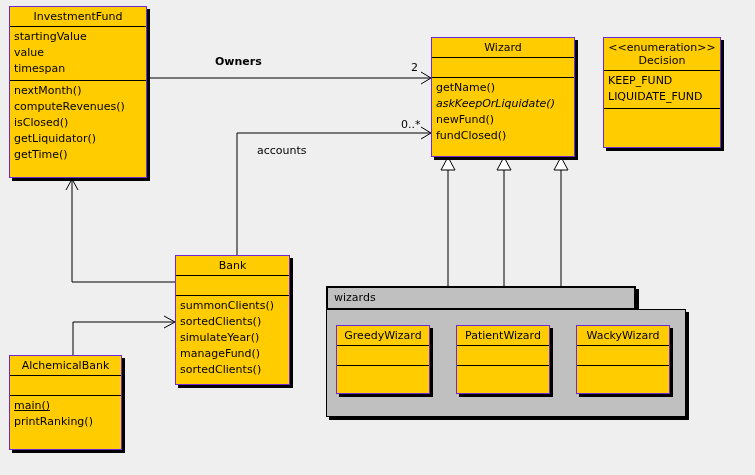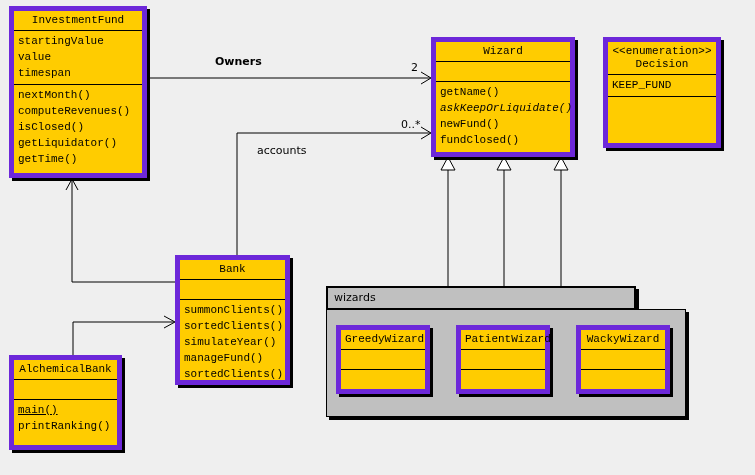--- a/index.html
+++ b/index.html
@@ -32,24 +32,23 @@
     width: 755px; height: 475px;
     overflow: visible;
     pointer-events: none;
   }
 
   
   .umlbox {
     position: absolute;
     box-sizing: border-box;
     background: #ffcc00;
-    border: 5px solid #6d28d9;
+    border: 1px solid #6d28d9;
     box-shadow: 3px 3px 0 #000000;
     z-index: 5;
-    font-family: Liberation Mono, monospace;
   }
   .umlbox .name {
     text-align: center;
     padding: 3px 4px 3px 4px;
     line-height: 13px;
     white-space: nowrap;
   }
   .umlbox .stereo {
     text-align: center;
     padding: 3px 4px 0 4px;
@@ -186,20 +185,21 @@
       <div class="row">newFund()</div>
       <div class="row">fundClosed()</div>
     </div>
   </div>
 
   <div class="umlbox" style="left:603px; top:37px; width:118px; height:111px;">
     <div class="stereo">&lt;&lt;enumeration&gt;&gt;</div>
     <div class="name" style="padding-top:0;">Decision</div>
     <div class="compartment">
       <div class="row">KEEP_FUND</div>
+      <div class="row">LIQUIDATE_FUND</div>
     </div>
     <div class="compartment empty"></div>
   </div>
 
   <div class="umlbox" style="left:175px; top:255px; width:115px; height:130px;">
     <div class="name">Bank</div>
     <div class="compartment empty"></div>
     <div class="compartment">
       <div class="row">summonClients()</div>
       <div class="row">sortedClients()</div>

